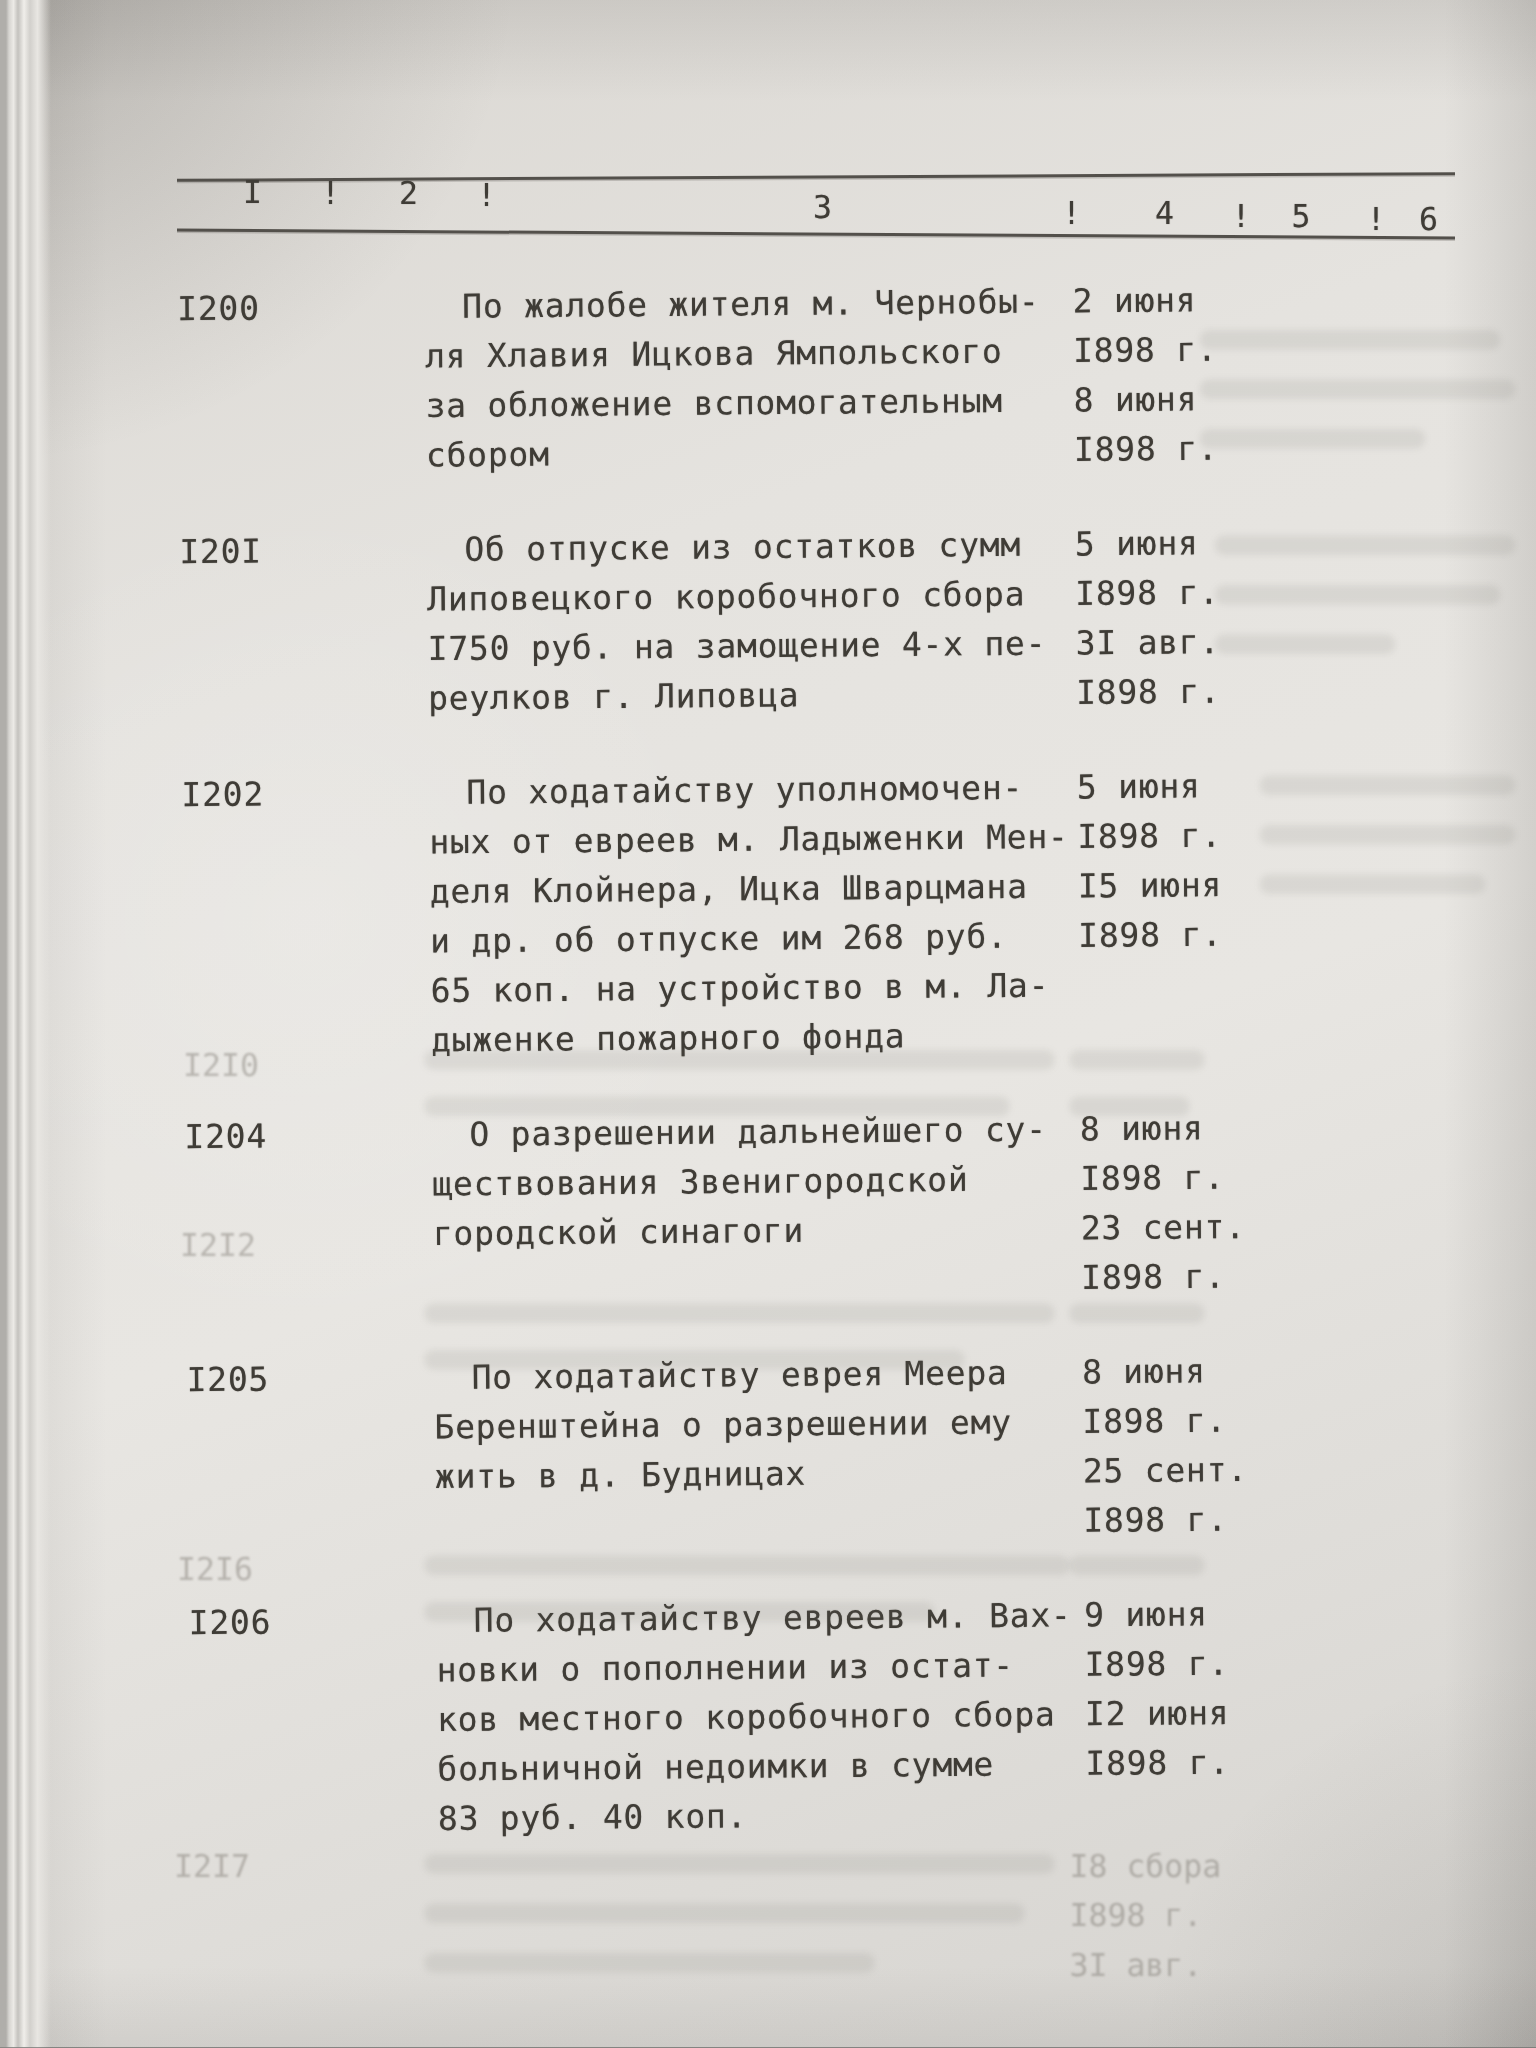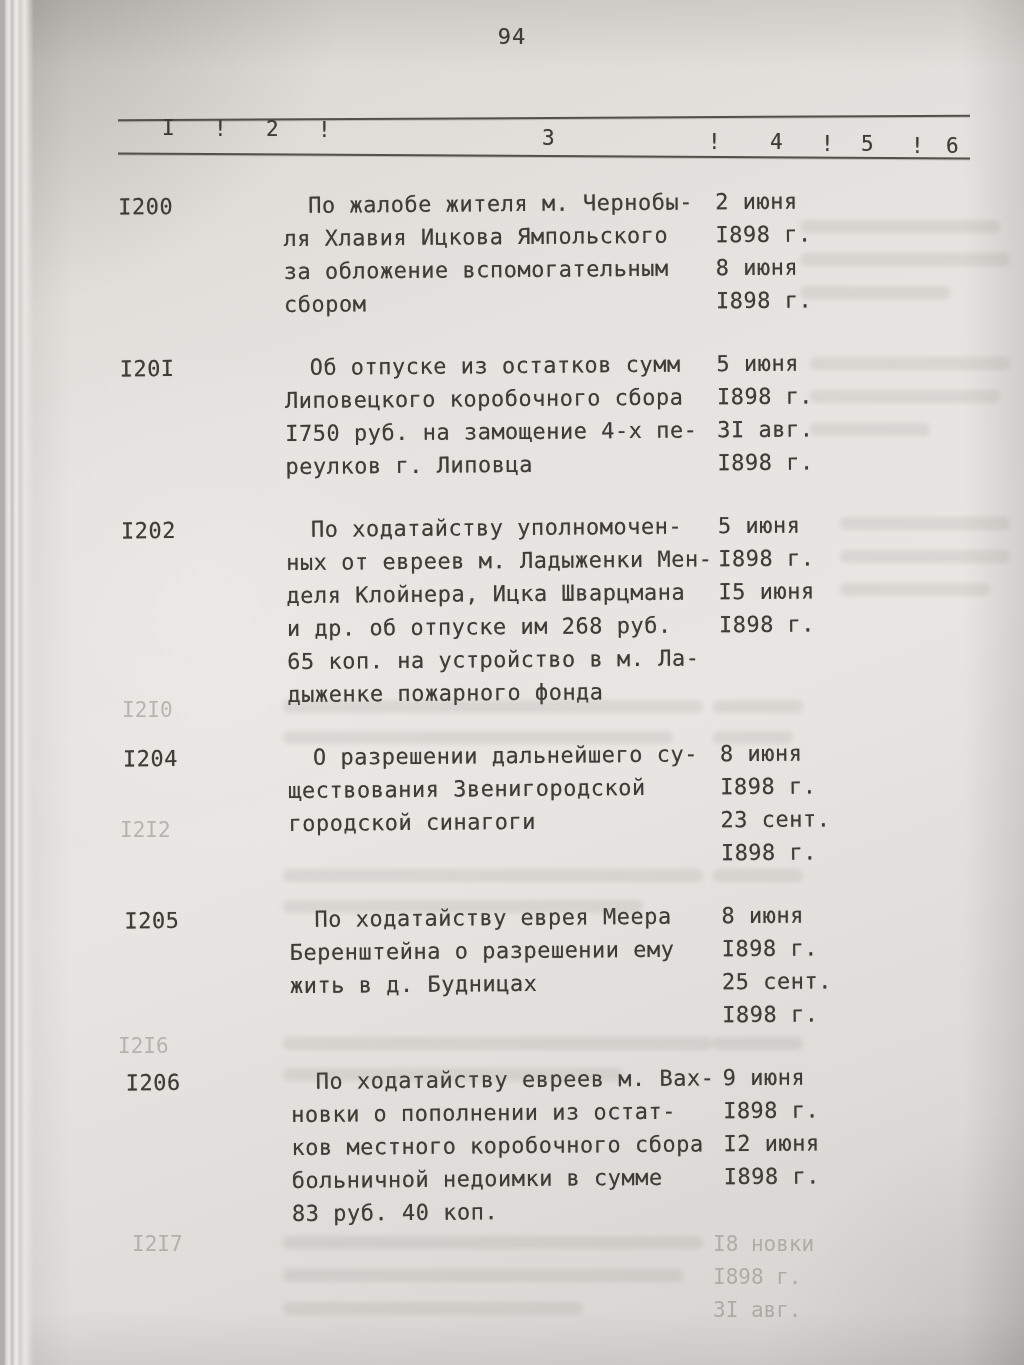--- a/index.html
+++ b/index.html
@@ -66,21 +66,20 @@
     background:rgba(104,99,92,0.11);filter:blur(2.2px);
   }
 </style>
 </head>
 <body>
 
 <div class="photo">
 
   <div class="left-edges"></div>
 
-  <div class="page-number txt">94</div>
 
   <div class="table-header">
     <div class="rule rule-top"></div>
     <span class="hc hc0 txt">I</span>
     <span class="hc hc1 txt">!</span>
     <span class="hc hc2 txt">2</span>
     <span class="hc hc3 txt">!</span>
     <span class="hc hc4 txt">3</span>
     <span class="hc hc5 txt">!</span>
     <span class="hc hc6 txt">4</span>
@@ -211,22 +210,22 @@
     <div class="ghost-num" style="left:120px;top:818px">I2I2</div>
     <div class="smudge" style="left:283px;top:869px;width:420px"></div>
     <div class="smudge" style="left:283px;top:900px;width:360px"></div>
     <div class="smudge" style="left:713px;top:869px;width:90px"></div>
 
     <div class="ghost-num" style="left:118px;top:1034px">I2I6</div>
     <div class="smudge" style="left:283px;top:1037px;width:430px"></div>
     <div class="smudge" style="left:283px;top:1068px;width:340px"></div>
     <div class="smudge" style="left:713px;top:1037px;width:90px"></div>
 
-    <div class="ghost-num" style="left:132px;top:1232px">I2I7</div>
+    <div class="ghost-num" style="left:116px;top:1232px">I2I7</div>
     <div class="smudge" style="left:283px;top:1236px;width:420px"></div>
     <div class="smudge" style="left:283px;top:1269px;width:400px"></div>
     <div class="smudge" style="left:283px;top:1302px;width:300px"></div>
-    <div class="ghost-frag" style="left:713px;top:1232px">I8 новки</div>
+    <div class="ghost-frag" style="left:713px;top:1232px">I8 сбора</div>
     <div class="ghost-frag" style="left:713px;top:1265px">I898 г.</div>
     <div class="ghost-frag" style="left:713px;top:1298px">3I авг.</div>
   </div>
 
 </div>
 
 </body></html>

